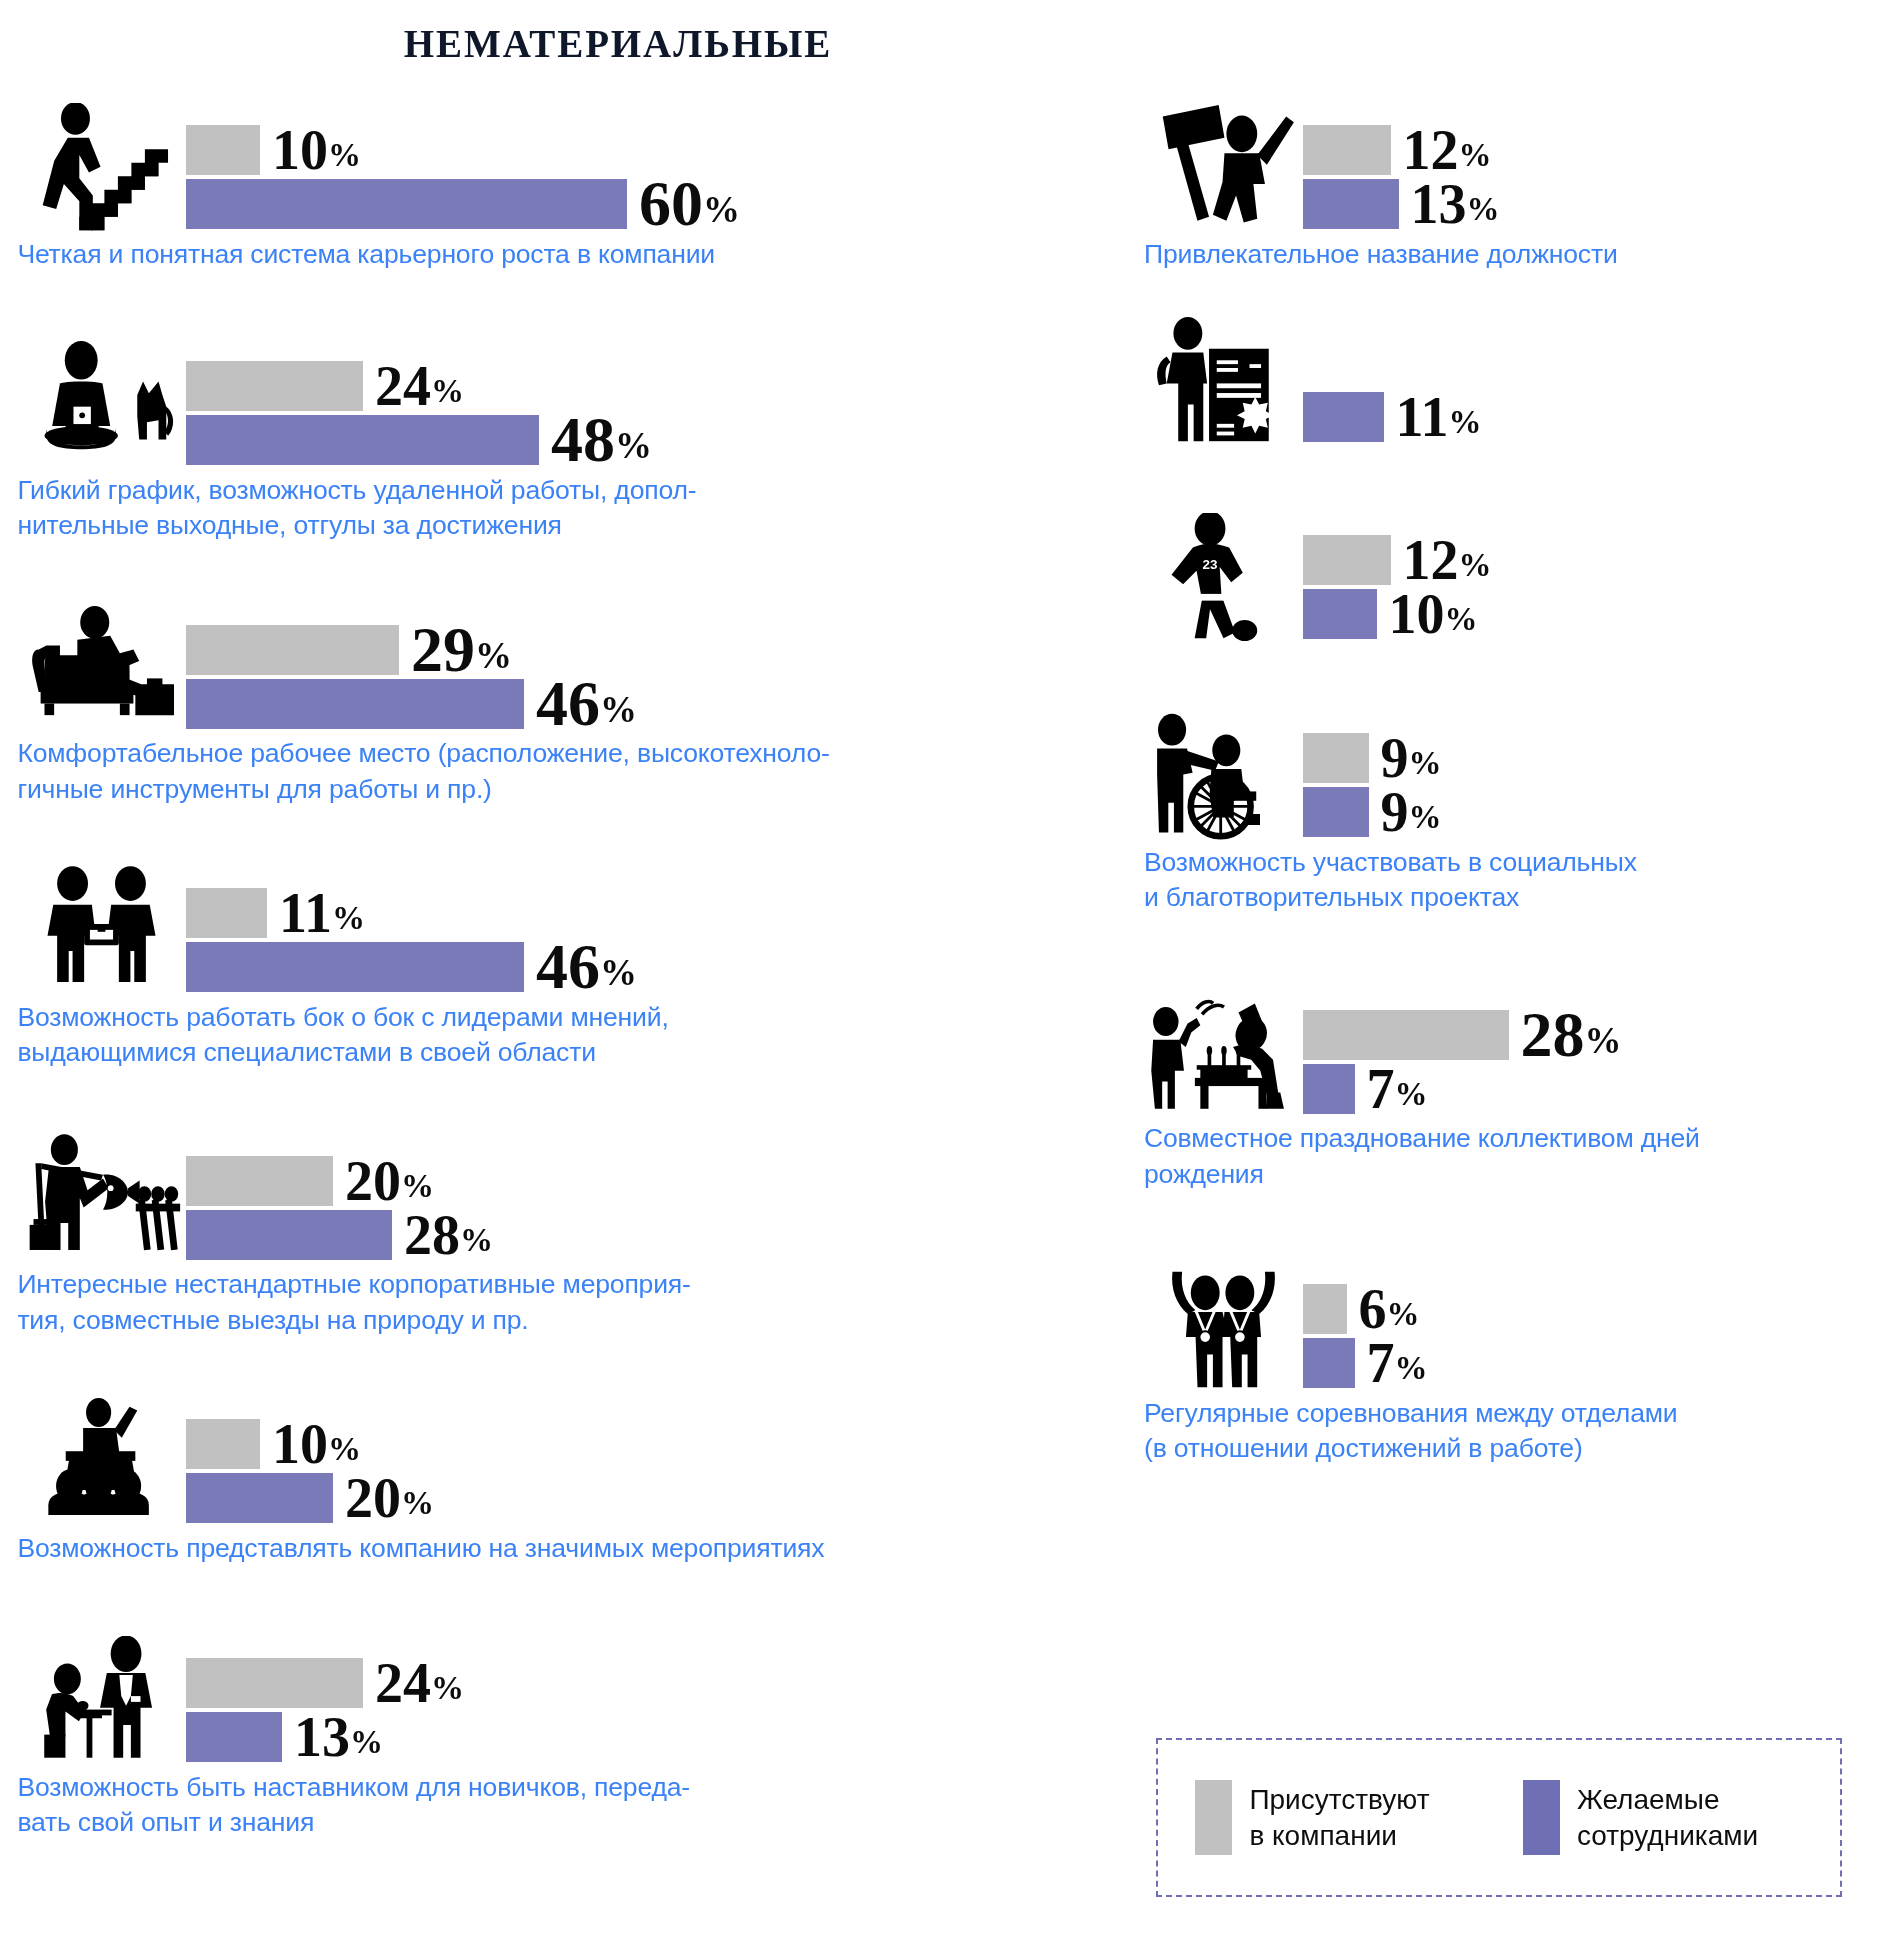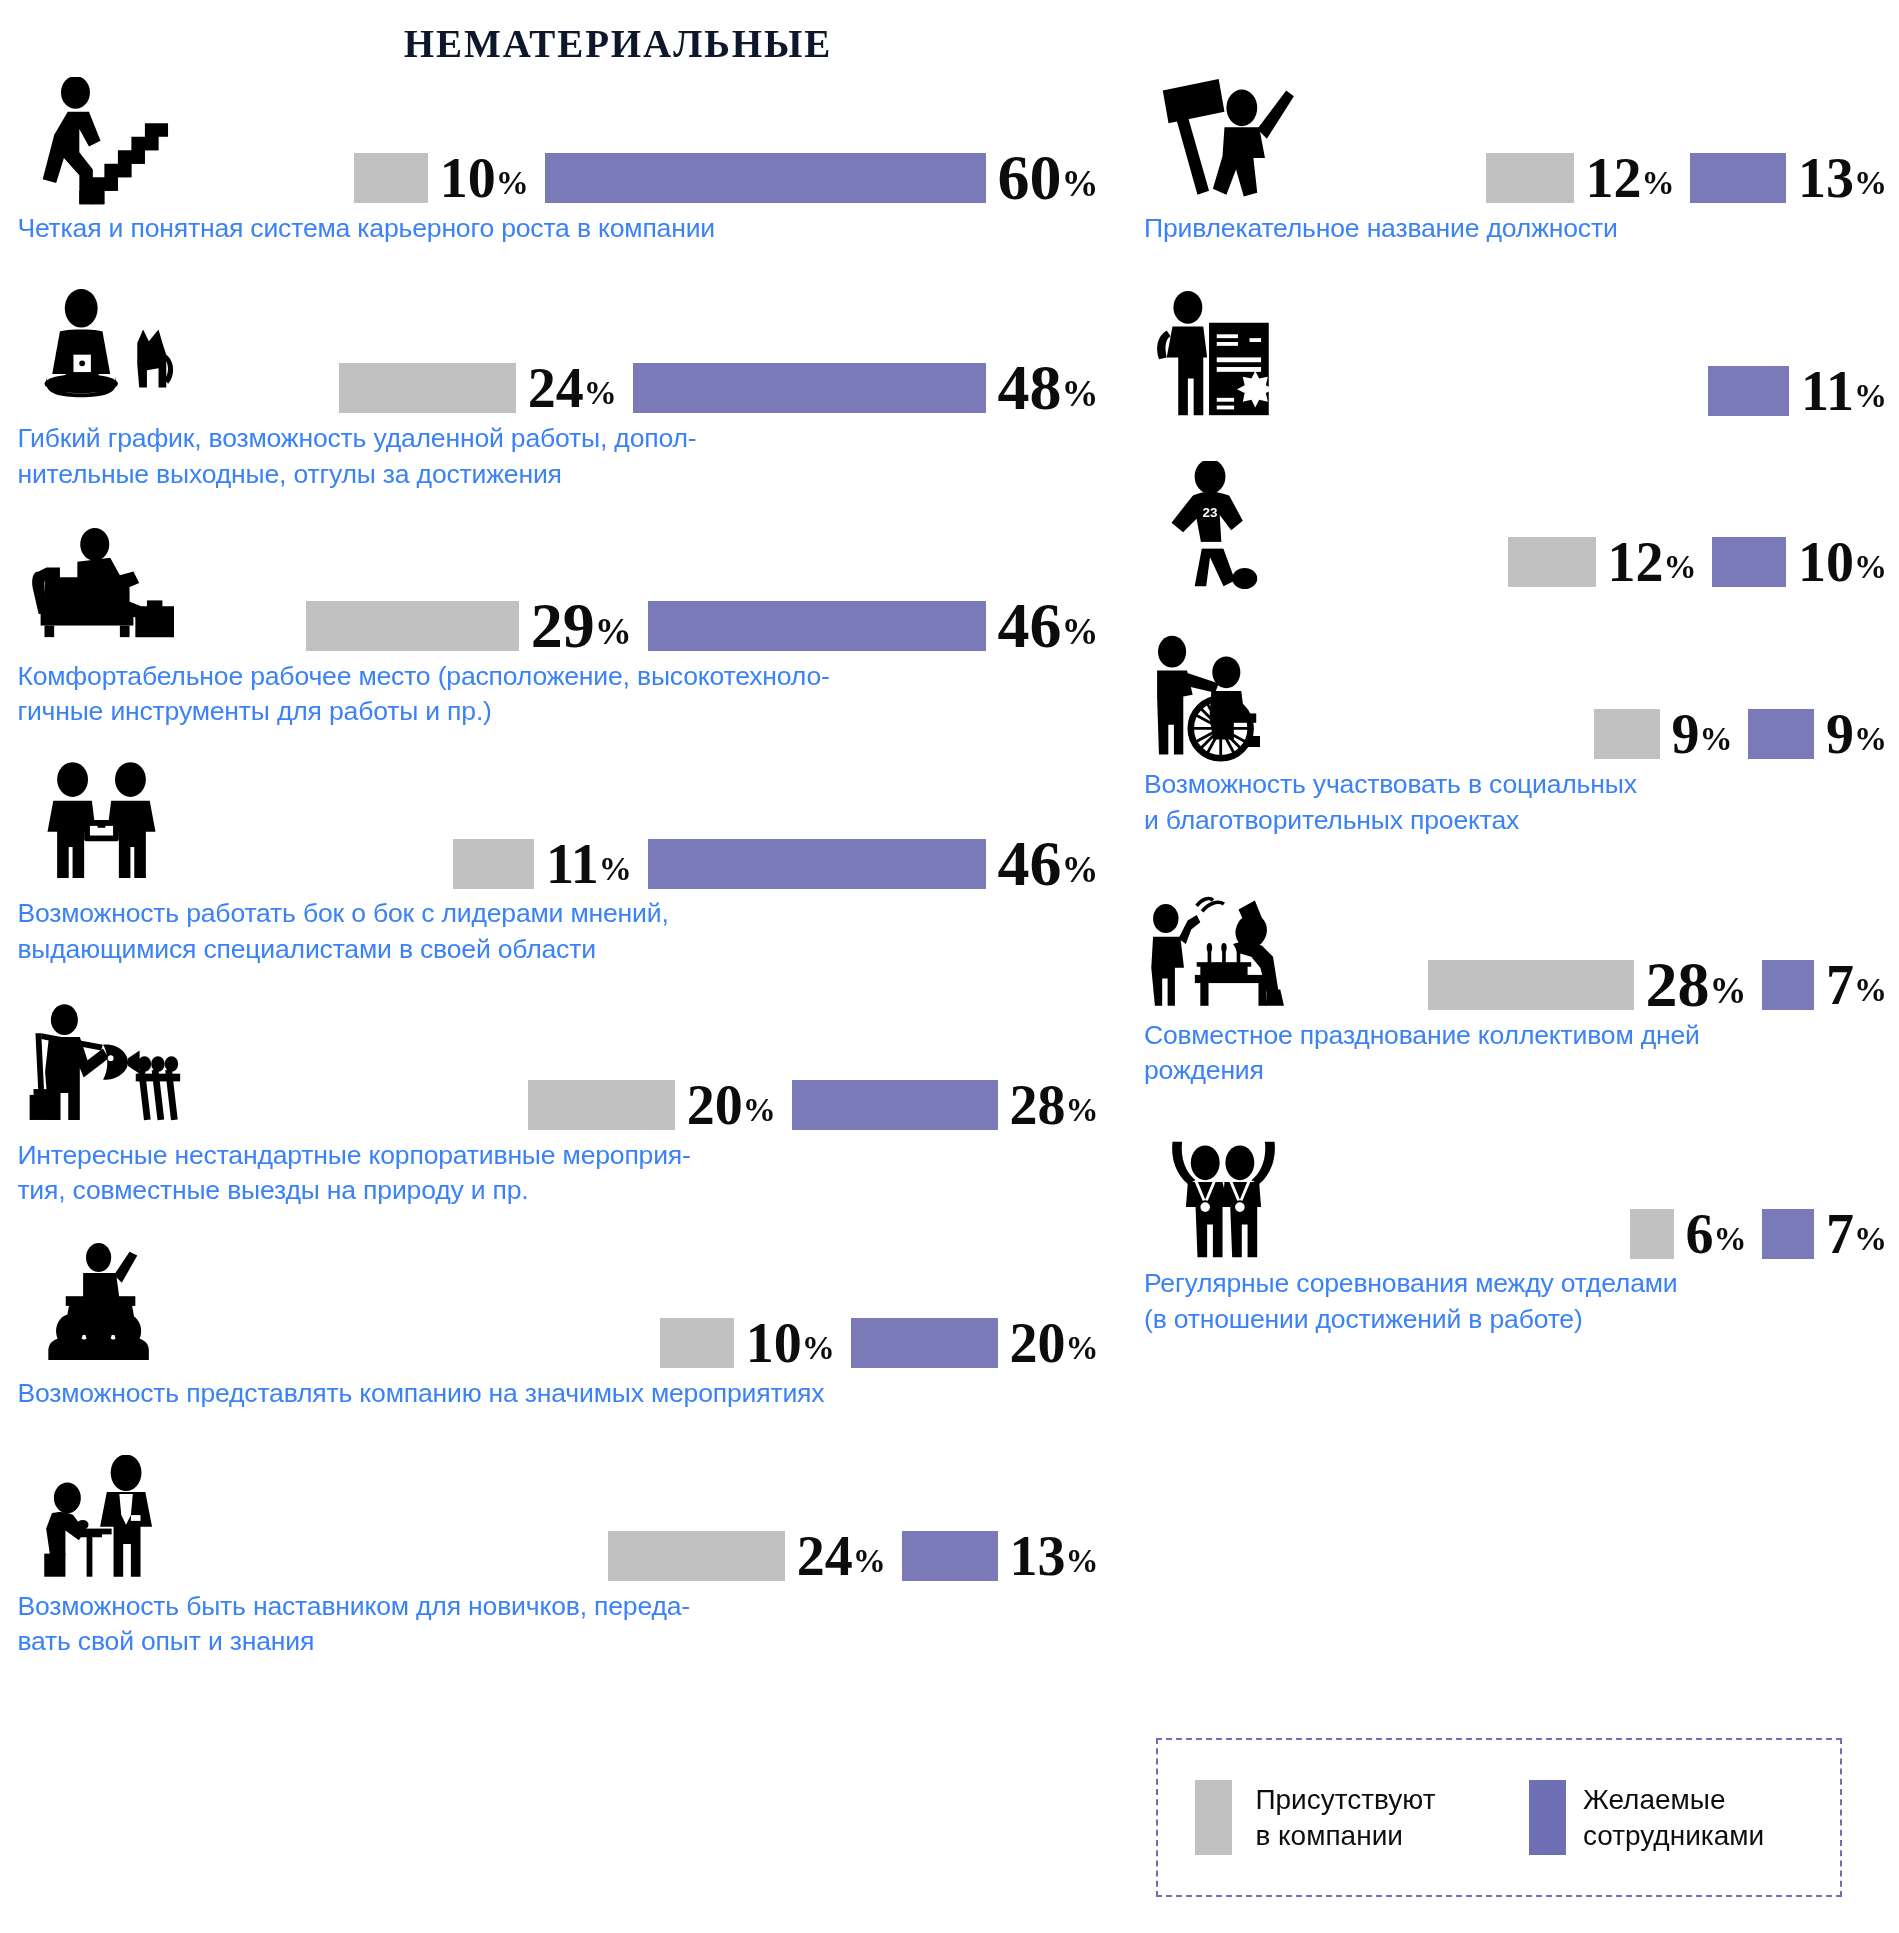--- a/index.html
+++ b/index.html
@@ -48,23 +48,23 @@
     display: flex;
     justify-content: center;
     padding-bottom: 1.9px;
   }
   .col-right .icon-box { width: 159px; min-width: 159px; }
   .icon-box svg { display: block; }
 
   .bars {
     flex: 1;
     display: flex;
-    flex-direction: row;
+    flex-direction: column;
     justify-content: flex-end;
-    gap: 16px;
+    gap: 4px;
     padding-bottom: 3.9px;
     margin-top: 48px;
   }
   .barline {
     display: flex;
     align-items: center;
     height: 50px;
   }
   .bar {
     height: 50px;
@@ -105,21 +105,21 @@
     width: 686px; height: 159px;
     border: 2.9px dashed #6f6fb5;
     display: flex;
     align-items: center;
   }
   .legend-entry {
     display: flex;
     align-items: center;
     height: 100%;
   }
-  .legend-entry.first  { margin-left: 37px; gap: 6px; }
+  .legend-entry.first  { margin-left: 37px; }
   .legend-entry.second { margin-left: 93px; }
   .legend-swatch {
     width: 37px; height: 75px;
     margin-right: 17.4px;
   }
   .legend-swatch.grey   { background: #c1c1c1; }
   .legend-swatch.purple { background: #6f6fb5; }
   .legend-text {
     font-size: 28px;
     line-height: 1.28;

